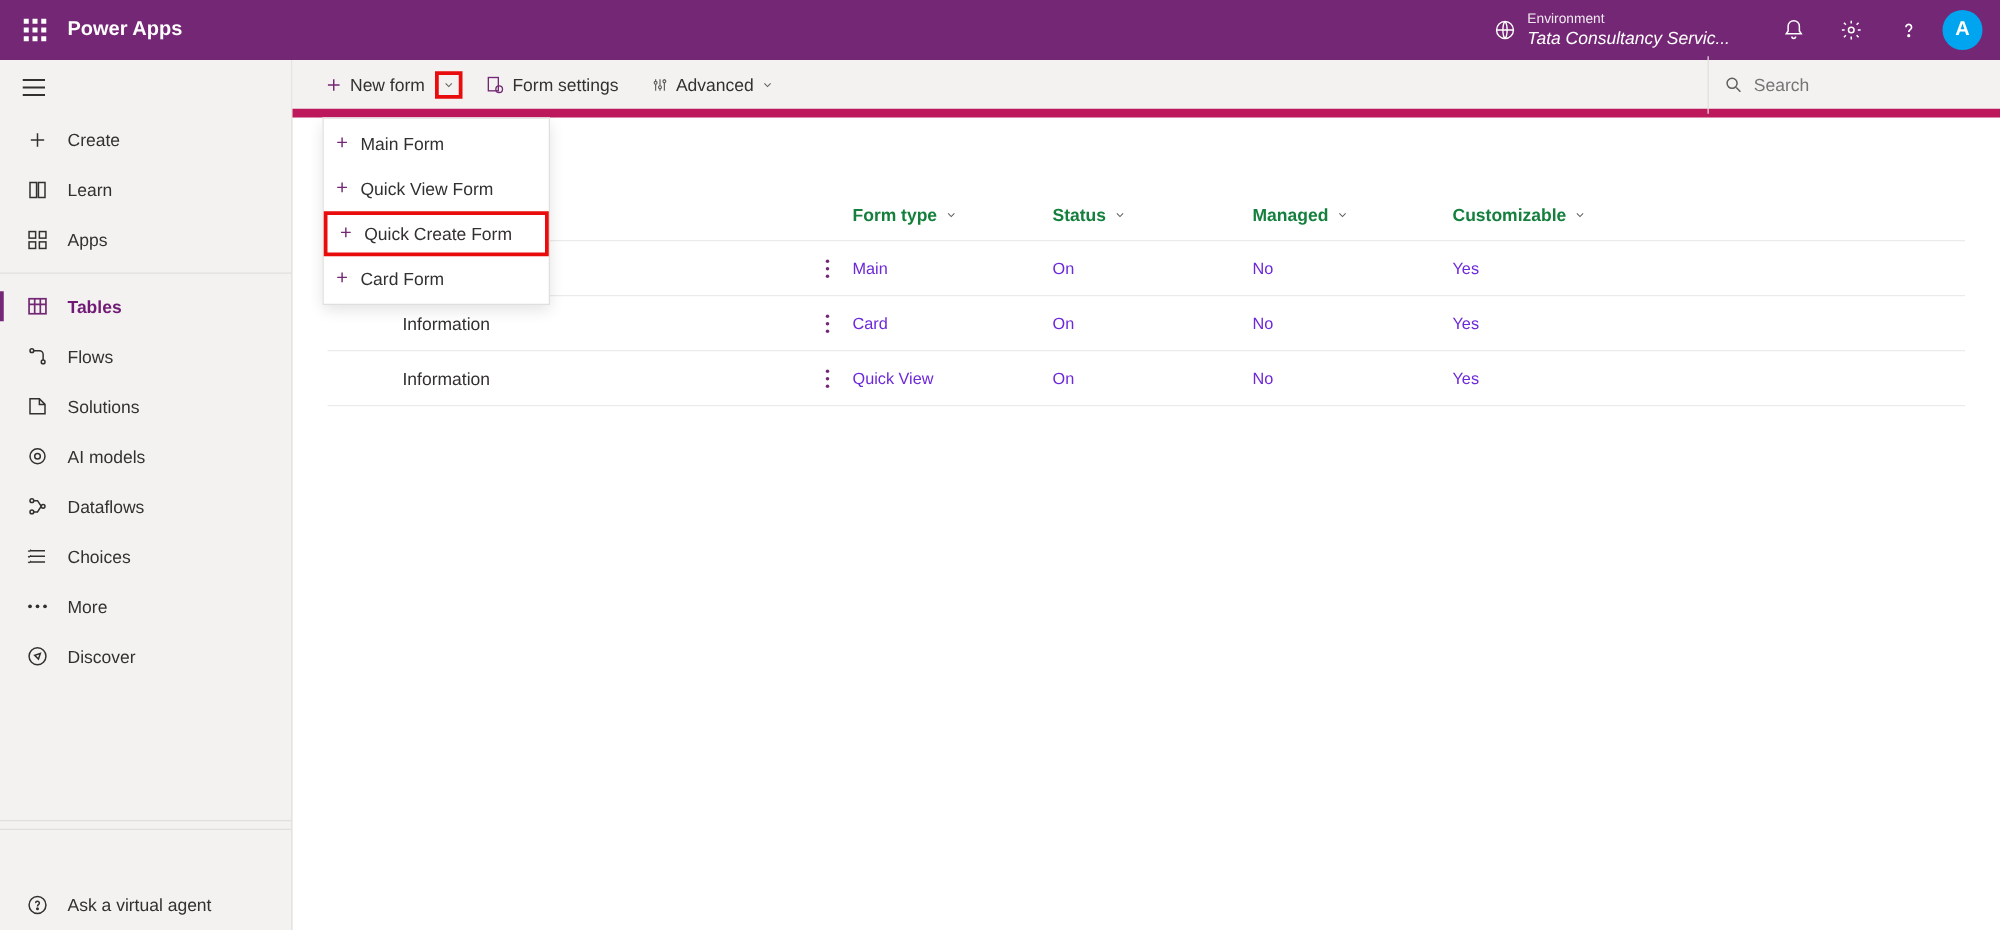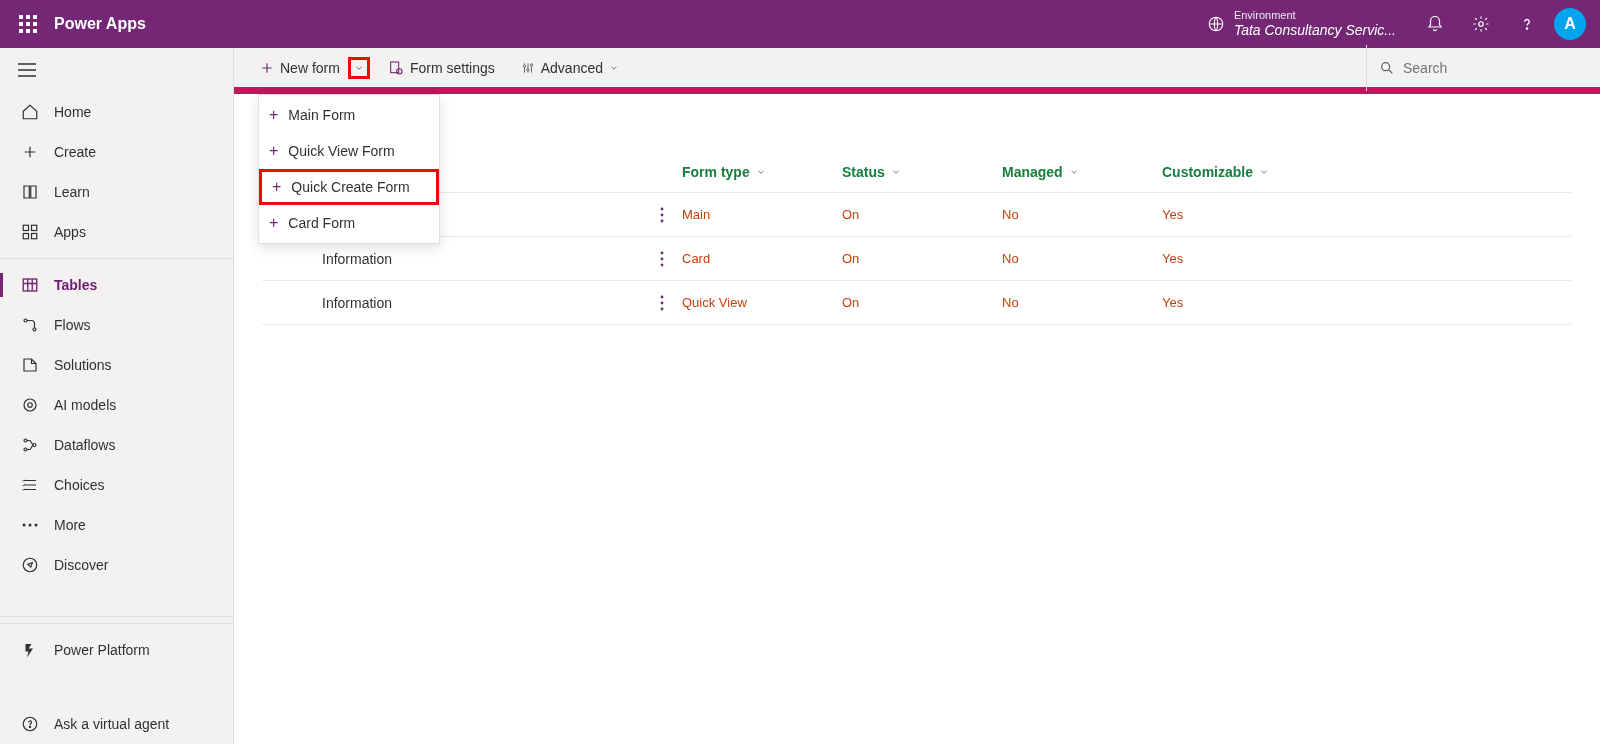--- a/index.html
+++ b/index.html
@@ -19,21 +19,21 @@
     display: flex; align-items: center; justify-content: center;
     cursor: pointer;
   }
   .waffle-grid {
     display: grid; grid-template-columns: repeat(3, 4px); grid-gap: 3px;
   }
   .waffle-grid span { width: 4px; height: 4px; background: #fff; }
   .app-title { font-size: 16px; font-weight: 600; margin-left: 6px; }
 
   .header-spacer { flex: 1; }
-  .env-block { display: flex; align-items: center; margin-right: 16px; max-width: 220px; cursor: pointer; }
+  .env-block { display: flex; align-items: center; margin-right: 28px; max-width: 220px; cursor: pointer; }
   .env-icon { width: 20px; height: 20px; margin-right: 8px; display:flex; align-items:center; justify-content:center;}
   .env-text { display: flex; flex-direction: column; line-height: 1.2; overflow:hidden;}
   .env-label { font-size: 11px; opacity: 0.9; }
   .env-name { font-size: 14px; white-space: nowrap; overflow: hidden; text-overflow: ellipsis; font-style: italic; }
 
   .hdr-icon { width: 46px; height: 48px; display:flex; align-items:center; justify-content:center; cursor:pointer; }
   .avatar { width: 32px; height: 32px; border-radius: 50%; background: #00a4ef; color:#fff; font-weight:600; display:flex; align-items:center; justify-content:center; font-size:16px; margin: 0 6px 0 4px; cursor:pointer; }
 
   
   .body { display: flex; height: calc(744px - 48px); }
@@ -115,21 +115,21 @@
   .tbl { padding: 0 28px; }
   .thead, .trow {
     display: grid;
     grid-template-columns: 60px 320px 40px 160px 160px 160px 180px;
     align-items: center;
     border-bottom: 1px solid #edebe9;
   }
   .thead { height: 42px; font-size: 14px; font-weight: 600; color:#15803d; }
   .thead .th { display:flex; align-items:center; gap:6px; cursor:pointer; }
   .trow { height: 44px; font-size: 14px; color:#323130; }
-  .trow .cell.muted { color: #c2410c; font-size: 13px; }
+  .trow .cell.muted { color: #6d28d9; font-size: 13px; }
   .row-menu { color: #742774; cursor:pointer; display:flex; justify-content:center; }
   .th-chevron { color:#605e5c; }
 
   svg { display:block; }
 </style>
 </head>
 <body>
 
 <div class="header">
   <div class="waffle">
@@ -187,28 +187,20 @@
 
   <div class="nav">
     <div class="nav-ham">
       <svg width="18" height="14" viewBox="0 0 18 14" stroke="#323130" stroke-width="1.5">
           <path d="M0 1h18M0 7h18M0 13h18"></path>
         </svg>
     </div>
 
     <div class="nav-item">
       <span class="nav-icon">
-        <svg width="18" height="18" viewBox="0 0 24 24" fill="none" stroke="#323130" stroke-width="1.6">
-            <path d="M3 11l9-8 9 8v10H3z"></path>
-          </svg>
-      </span>
-      <span>Home</span>
-    </div>
-    <div class="nav-item">
-      <span class="nav-icon">
         <svg width="16" height="16" viewBox="0 0 24 24" stroke="#323130" stroke-width="1.8">
             <path d="M12 4v16M4 12h16"></path>
           </svg>
       </span>
       <span>Create</span>
     </div>
     <div class="nav-item">
       <span class="nav-icon">
         <svg width="18" height="18" viewBox="0 0 24 24" fill="none" stroke="#323130" stroke-width="1.6">
             <path d="M4 4h7v16H4zM13 4h7v16h-7z"></path>
@@ -302,28 +294,20 @@
         <svg width="18" height="18" viewBox="0 0 24 24" fill="none" stroke="#323130" stroke-width="1.6">
             <circle cx="12" cy="12" r="9"></circle>
             <path d="M15 9l-2 6-4-4z"></path>
           </svg>
       </span>
       <span>Discover</span>
     </div>
 
     <div class="nav-bottom">
       <div class="nav-sep"></div>
-      <div class="nav-item">
-        <span class="nav-icon">
-          <svg width="18" height="18" viewBox="0 0 24 24" fill="#323130">
-              <path d="M6 4h8l-4 6h6L8 22l2-8H6z"></path>
-            </svg>
-        </span>
-        <span>Power Platform</span>
-      </div>
       <div style="height:34px"></div>
       <div class="nav-item">
         <span class="nav-icon">
           <svg width="18" height="18" viewBox="0 0 24 24" fill="none" stroke="#323130" stroke-width="1.6">
               <circle cx="12" cy="12" r="9"></circle>
               <path d="M10 10a2 2 0 1 1 3 1.7c-.7.5-1 1-1 1.8"></path>
               <circle cx="12" cy="16" r="0.8" fill="#323130"></circle>
             </svg>
         </span>
         <span>Ask a virtual agent</span>

